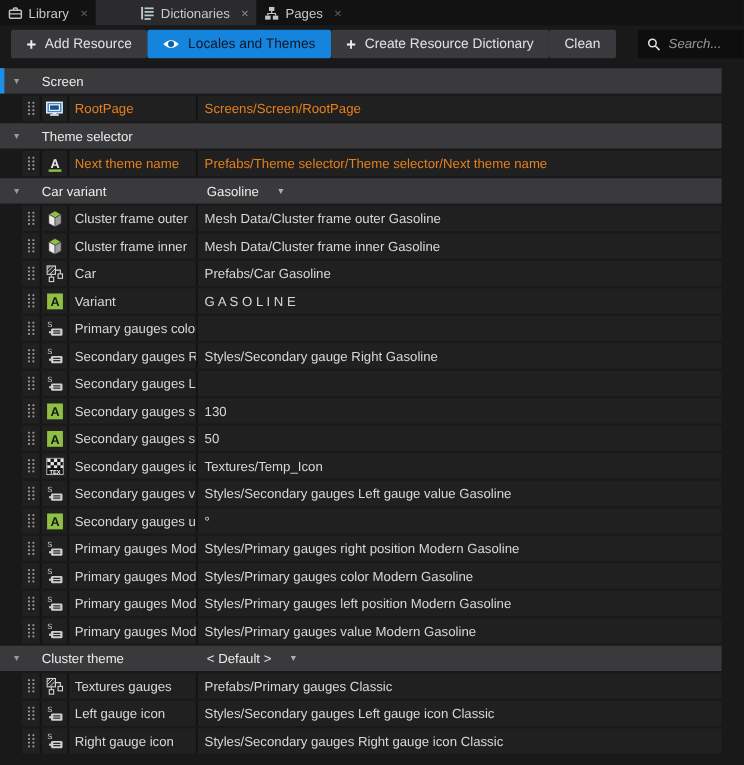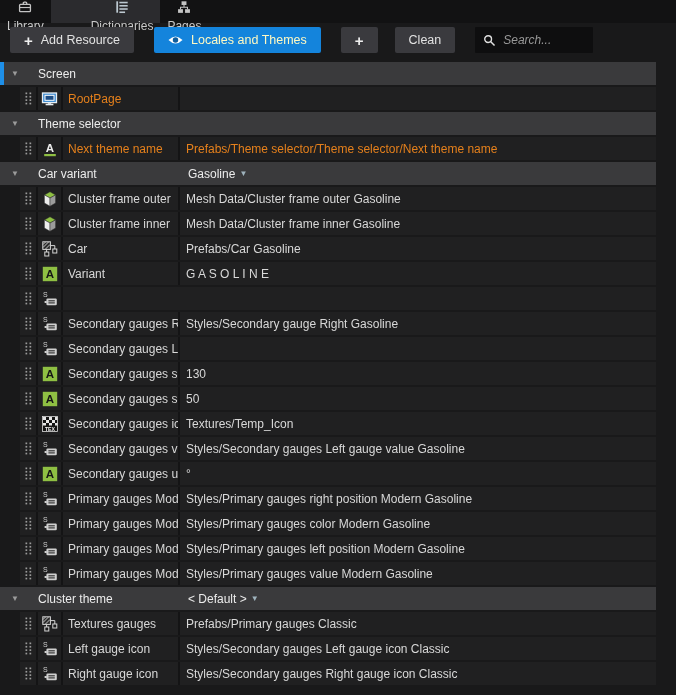--- a/index.html
+++ b/index.html
@@ -2,48 +2,48 @@
 <html><head>
 <meta charset="utf-8">
 <style>
   * { margin:0; padding:0; box-sizing:border-box; }
   html,body { background:#19191a; }
   body { width:676px; height:695px; font-family:"Liberation Sans", sans-serif; color:#d8d8d8; overflow:hidden; }
   .app { position:relative; width:676px; height:695px; background:#19191a; }
 
   
   .tabbar { display:flex; height:23px; background:#121213; align-items:stretch; }
-  .tab { display:flex; align-items:center; gap:5px; padding:0 7px 0 7px; font-size:12px; color:#c9c9c9; cursor:default;flex-direction:column; }
+  .tab { display:flex; align-items:center; gap:5px; padding:0 7px 0 7px; font-size:12px; color:#c9c9c9; cursor:default; }
   .tab.active { background:#2b2b2e;padding-left:40px; }
   .tab .ticon { display:flex; align-items:center; }
   .tab .close { color:#5f5f5f; font-size:9px; margin-left:5px; }
   .tab.active .close { color:#8b8b8b; }
 
   
   .toolbar { display:flex; align-items:center; height:34px; padding-left:10px; background:#19191a; }
   .btn { display:flex; align-items:center; justify-content:center; gap:8px; height:26px;
          background:#3a3a3e; color:#e2e2e2; font-size:12.5px; border-radius:2px; padding:0 14px;
          white-space:nowrap; cursor:default; }
   .btn .plus { font-size:15px; font-weight:bold; color:#efefef; line-height:1; }
-  .btn.primary { background:#1484dc; color:#fef9c3; }
+  .btn.primary { background:#1484dc; color:#0f172a; }
   .gap20 { width:20px; } .gap17 { width:17px; }
   .search { display:flex; align-items:center; gap:7px; width:118px; height:26px; background:#0e0e0f;
             padding:0 8px; margin-left:20px; border-radius:1px; }
   .search input { flex:1; min-width:0; background:transparent; border:none; outline:none;
                   color:#cfcfcf; font-size:12px; font-family:"Liberation Sans", sans-serif; }
   .search input::placeholder { font-style:italic; color:#989898; }
 
   
   .list { position:absolute; top:62px; left:0; width:656px; }
   .ghead { position:relative; display:flex; align-items:center; background:#3a3a3c; height:23px;
            margin-bottom:2px; font-size:12px; color:#ececec; }
   .ghead.selected::before { content:""; position:absolute; left:0; top:0; bottom:0; width:4px; background:#1e8fe8; }
   .ghead .tri { width:14px; margin-left:8px; text-align:center; color:#9b9b9b; font-size:8px; }
   .ghead .gtitle { margin-left:16px; }
-  .ghead .gdrop { position:absolute; left:188px; display:flex; align-items:center; gap:4px; color:#ececec; }
+  .ghead .gdrop { position:absolute; left:188px; display:flex; align-items:center; gap:16px; color:#ececec; }
   .ghead .gdrop .dtri { color:#9fb3bd; font-size:8px; }
 
   .row { display:flex; align-items:stretch; margin-left:20px; background:#202021; height:23px; margin-bottom:2px; }
   .cell { display:flex; align-items:center; border-right:2px solid #141415; }
   .c-handle { width:18px; justify-content:center; }
   .c-icon { width:25px; justify-content:center; }
   .c-name { width:117px; padding-left:5px; font-size:12px; white-space:nowrap; overflow:hidden; }
   .c-value { flex:1; border-right:none; padding-left:6px; font-size:12px; white-space:nowrap; overflow:hidden; }
   .row.orange .c-name, .row.orange .c-value { color:#e5801c; }
   svg { display:block; }
@@ -103,20 +103,21 @@
         <svg width="15" height="12" viewBox="0 0 16 12">
           <path d="M0.5 6 Q8 -1.5 15.5 6 Q8 13.5 0.5 6 Z" fill="#ffffff"></path>
           <circle cx="8" cy="6" r="2.9" fill="#0f5e9e"></circle>
         </svg>
       </span>
       <span>Locales and Themes</span>
     </div>
     <div class="gap20"></div>
     <div class="btn">
       <span class="plus">+</span>
+      <span>Create Resource Dictionary</span>
     </div>
     <div class="gap17"></div>
     <div class="btn">
       <span>Clean</span>
     </div>
     <div class="search">
       <span>
         <svg width="13" height="13" viewBox="0 0 16 16">
           <circle cx="6.3" cy="6.3" r="4.2" stroke="#e0e0e0" stroke-width="1.7" fill="none"></circle>
           <line x1="9.6" y1="9.6" x2="14.2" y2="14.2" stroke="#e0e0e0" stroke-width="1.9"></line>
@@ -148,20 +149,21 @@
         </div>
         <div class="cell c-icon">
           <svg width="17" height="16" viewBox="0 0 17 16">
             <rect x="1.5" y="2" width="14" height="9.6" fill="#3a8ad2" stroke="#e8eef3" stroke-width="1.3"></rect>
             <rect x="4" y="4.3" width="9" height="5" fill="#1c4d85" stroke="#ffffff" stroke-width="1"></rect>
             <rect x="6.8" y="11.6" width="3.4" height="1.2" fill="#e8eef3"></rect>
             <rect x="4.6" y="12.8" width="7.8" height="1.5" fill="#e8eef3"></rect>
           </svg>
         </div>
         <div class="cell c-name">RootPage</div>
+        <div class="cell c-value">Screens/Screen/RootPage</div>
       </div>
       <div class="ghead">
         <span class="tri">▼</span>
         <span class="gtitle">Theme selector</span>
       </div>
       <div class="row orange">
         <div class="cell c-handle">
           <svg width="7" height="13" viewBox="0 0 7 13">
             <g fill="#9a9a9a">
               <rect x="0.5" y="0.5" width="1.7" height="1.7"></rect>
@@ -310,20 +312,21 @@
         </div>
         <div class="cell c-icon">
           <svg width="16" height="16" viewBox="0 0 16 16">
             <text x="3.4" y="6.2" font-size="7" fill="#cfcfcf" text-anchor="middle" font-family="Liberation Sans, sans-serif">S</text>
             <rect x="4.4" y="7.6" width="10.4" height="6.6" rx="1.2" fill="#cfcfcf"></rect>
             <rect x="2.6" y="10" width="2.2" height="2" fill="#cfcfcf"></rect>
             <line x1="6.4" y1="9.8" x2="12.8" y2="9.8" stroke="#2a2a2a" stroke-width="1.1"></line>
             <line x1="6.4" y1="11.9" x2="12.8" y2="11.9" stroke="#2a2a2a" stroke-width="1.1"></line>
           </svg>
         </div>
+        <div class="cell c-name">Primary gauges color</div>
       </div>
       <div class="row">
         <div class="cell c-handle">
           <svg width="7" height="13" viewBox="0 0 7 13">
             <g fill="#9a9a9a">
               <rect x="0.5" y="0.5" width="1.7" height="1.7"></rect>
               <rect x="4.5" y="0.5" width="1.7" height="1.7"></rect>
               <rect x="0.5" y="3.9" width="1.7" height="1.7"></rect>
               <rect x="4.5" y="3.9" width="1.7" height="1.7"></rect>
               <rect x="0.5" y="7.3" width="1.7" height="1.7"></rect>

